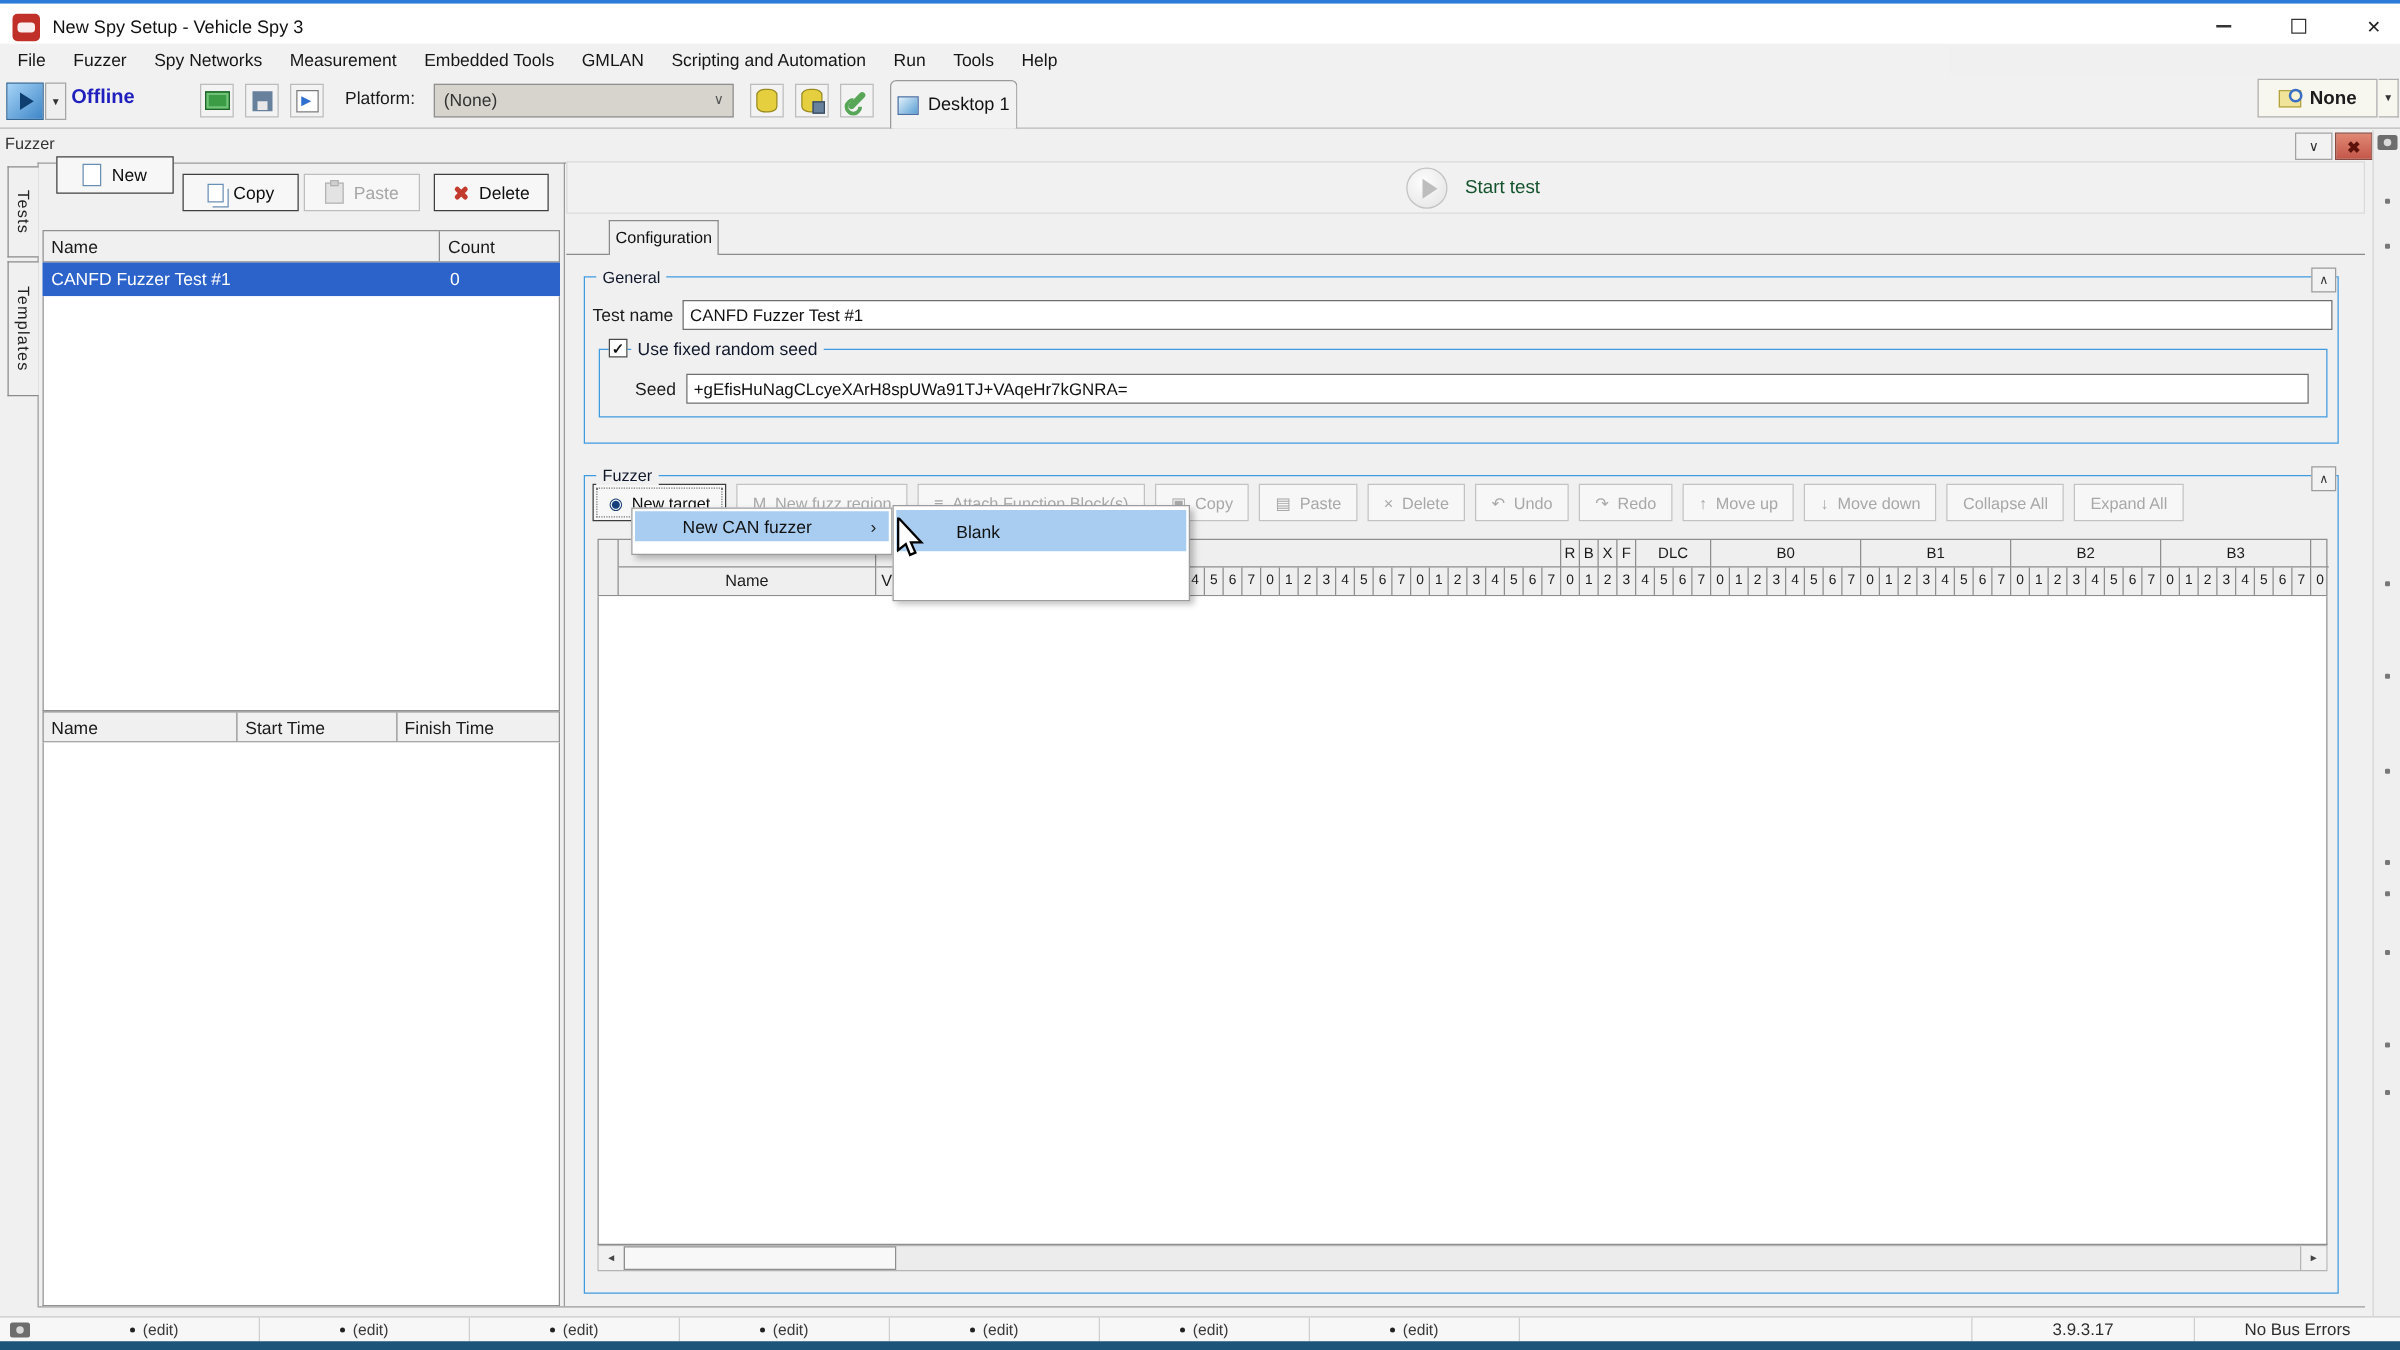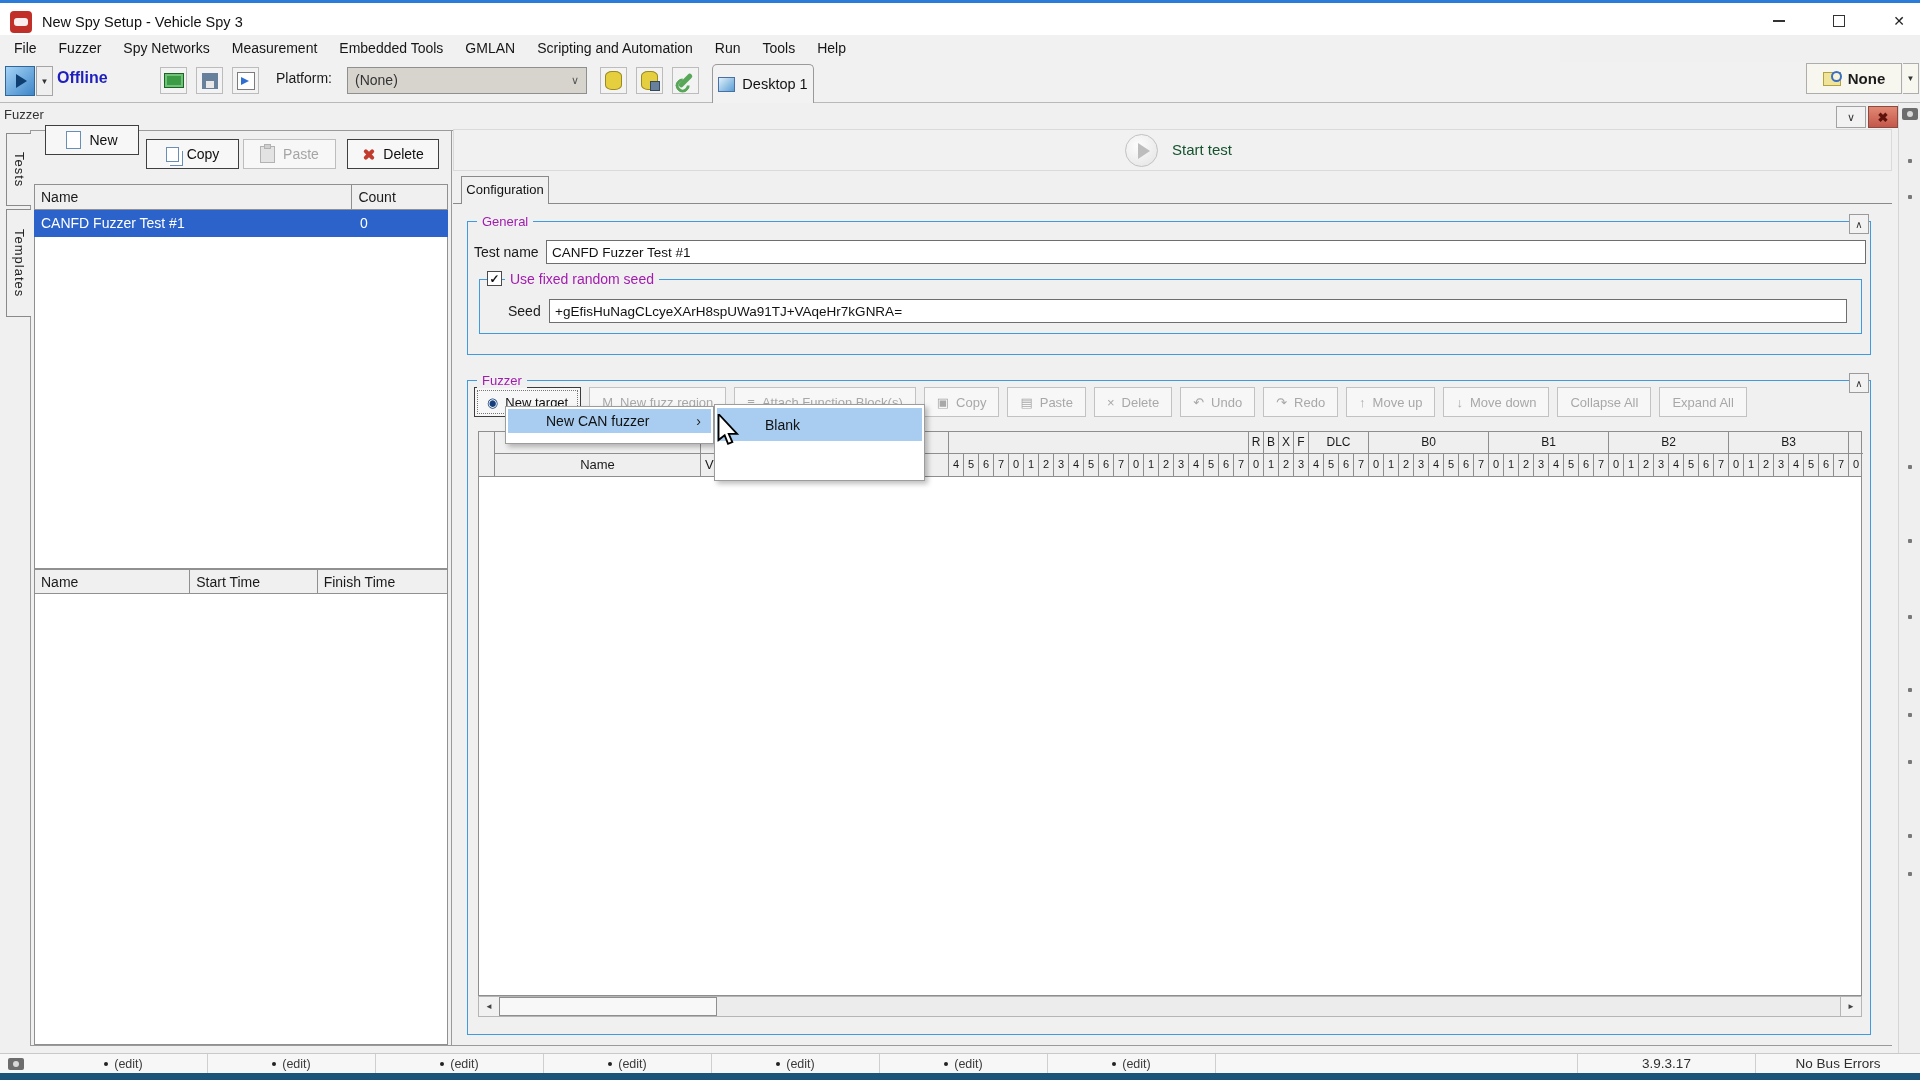--- a/index.html
+++ b/index.html
@@ -73,24 +73,24 @@
   .t-header .hc:last-child{border-right:none;}
   .t-body{background:#fff;border:1px solid #909090;border-top:none;}
   .sel-row{background:#2b63cb;color:#fff;display:flex;font-size:14px;}
   .sel-row .rc{padding-left:7px;line-height:27px;box-sizing:border-box;}
 
   
   .startbar{left:453px;top:129px;width:1439px;height:42px;background:#f1f1f1;border:1px solid #dadada;}
   .start-circ{left:1125px;top:134px;width:33px;height:33px;border-radius:50%;border:1px solid #c2c2c2;background:radial-gradient(circle at 40% 35%,#fdfdfd,#e2e2e2);display:flex;align-items:center;justify-content:center;}
   .start-circ::before{content:'';border-left:12px solid #bdbdbd;border-top:8px solid transparent;border-bottom:8px solid transparent;margin-left:4px;}
   .start-label{left:1172px;top:129px;height:57px;line-height:42px;font-size:15px;color:#14532d;text-align:right;}
-  .cfg-tab{left:461px;top:176px;width:88px;height:28px;background:#f0f0f0;border:1px solid #8a8a8a;border-bottom:none;font-size:13px;color:#111;text-align:center;line-height:26px;z-index:2;}
+  .cfg-tab{left:487px;top:176px;width:88px;height:28px;background:#f0f0f0;border:1px solid #8a8a8a;border-bottom:none;font-size:13px;color:#111;text-align:center;line-height:26px;z-index:2;}
   .cfg-line{left:453px;top:203px;width:1439px;height:1px;background:#8a8a8a;z-index:1;}
   .grp{border:1px solid #3f9be0;}
-  .grp-label{background:#f0f0f0;padding:0 5px;font-size:13px;color:#a21caf;z-index:2;}
+  .grp-label{background:#f0f0f0;padding:0 5px;font-size:13px;color:#0f172a;z-index:2;}
   .colbtn{width:20px;height:20px;border:1px solid #9b9b9b;background:#f2f2f2;display:flex;align-items:center;justify-content:center;font-size:10px;color:#333;z-index:2;}
   .flabel{font-size:14px;color:#1a1a1a;}
   .txt{border:1px solid #6e6e6e;background:#fff;font-family:"Liberation Sans",sans-serif;font-size:13.5px;color:#111;padding:0 5px;}
   .cb{width:15px;height:15px;background:#fff;border:1px solid #4a4a4a;display:flex;align-items:center;justify-content:center;font-size:12px;font-weight:bold;color:#111;z-index:2;}
   .cb::before{content:'✓';}
 
   
   .ftbrow{left:474px;top:387px;height:30px;display:flex;gap:8px;z-index:1;}
   .ftb{height:30px;padding:0 12px;border:1px solid #c2c2c2;background:#f7f7f7;color:#a8a8a8;font-size:13px;display:flex;align-items:center;gap:7px;box-sizing:border-box;white-space:nowrap;}
   .ftb.on{border:1px solid #3c3c3c;color:#0e0e0e;outline:1px dotted #777;outline-offset:-4px;}
@@ -432,21 +432,21 @@
         <span>►</span>
       </div>
   </div>
 
   <div class="abs menu" style="left:505px;top:406px;width:209px;height:38px;">
     <div class="menu-item hl" style="margin:2px;height:24px;padding-left:38px;">
       <span>New CAN fuzzer</span>
       <span class="subarrow">›</span>
     </div>
   </div>
-  <div class="abs menu" style="left:714px;top:404px;width:211px;height:77px;">
+  <div class="abs menu" style="left:714px;top:404px;width:238px;height:77px;">
     <div class="menu-item hl" style="margin:3px 2px 0 2px;height:33px;padding-left:48px;">
       <span>Blank</span>
     </div>
   </div>
 
   <svg class="abs" style="left:716px;top:414px;z-index:70;" width="30" height="34" viewBox="0 0 13 15">
     <polygon points="1,0 1,11.5 3.7,9.4 5.2,13.2 7.1,12.4 5.5,8.8 9.2,8.8" fill="#ffffff" stroke="#000000" stroke-width="0.8"></polygon>
   </svg>
 
   <div class="abs strip">

